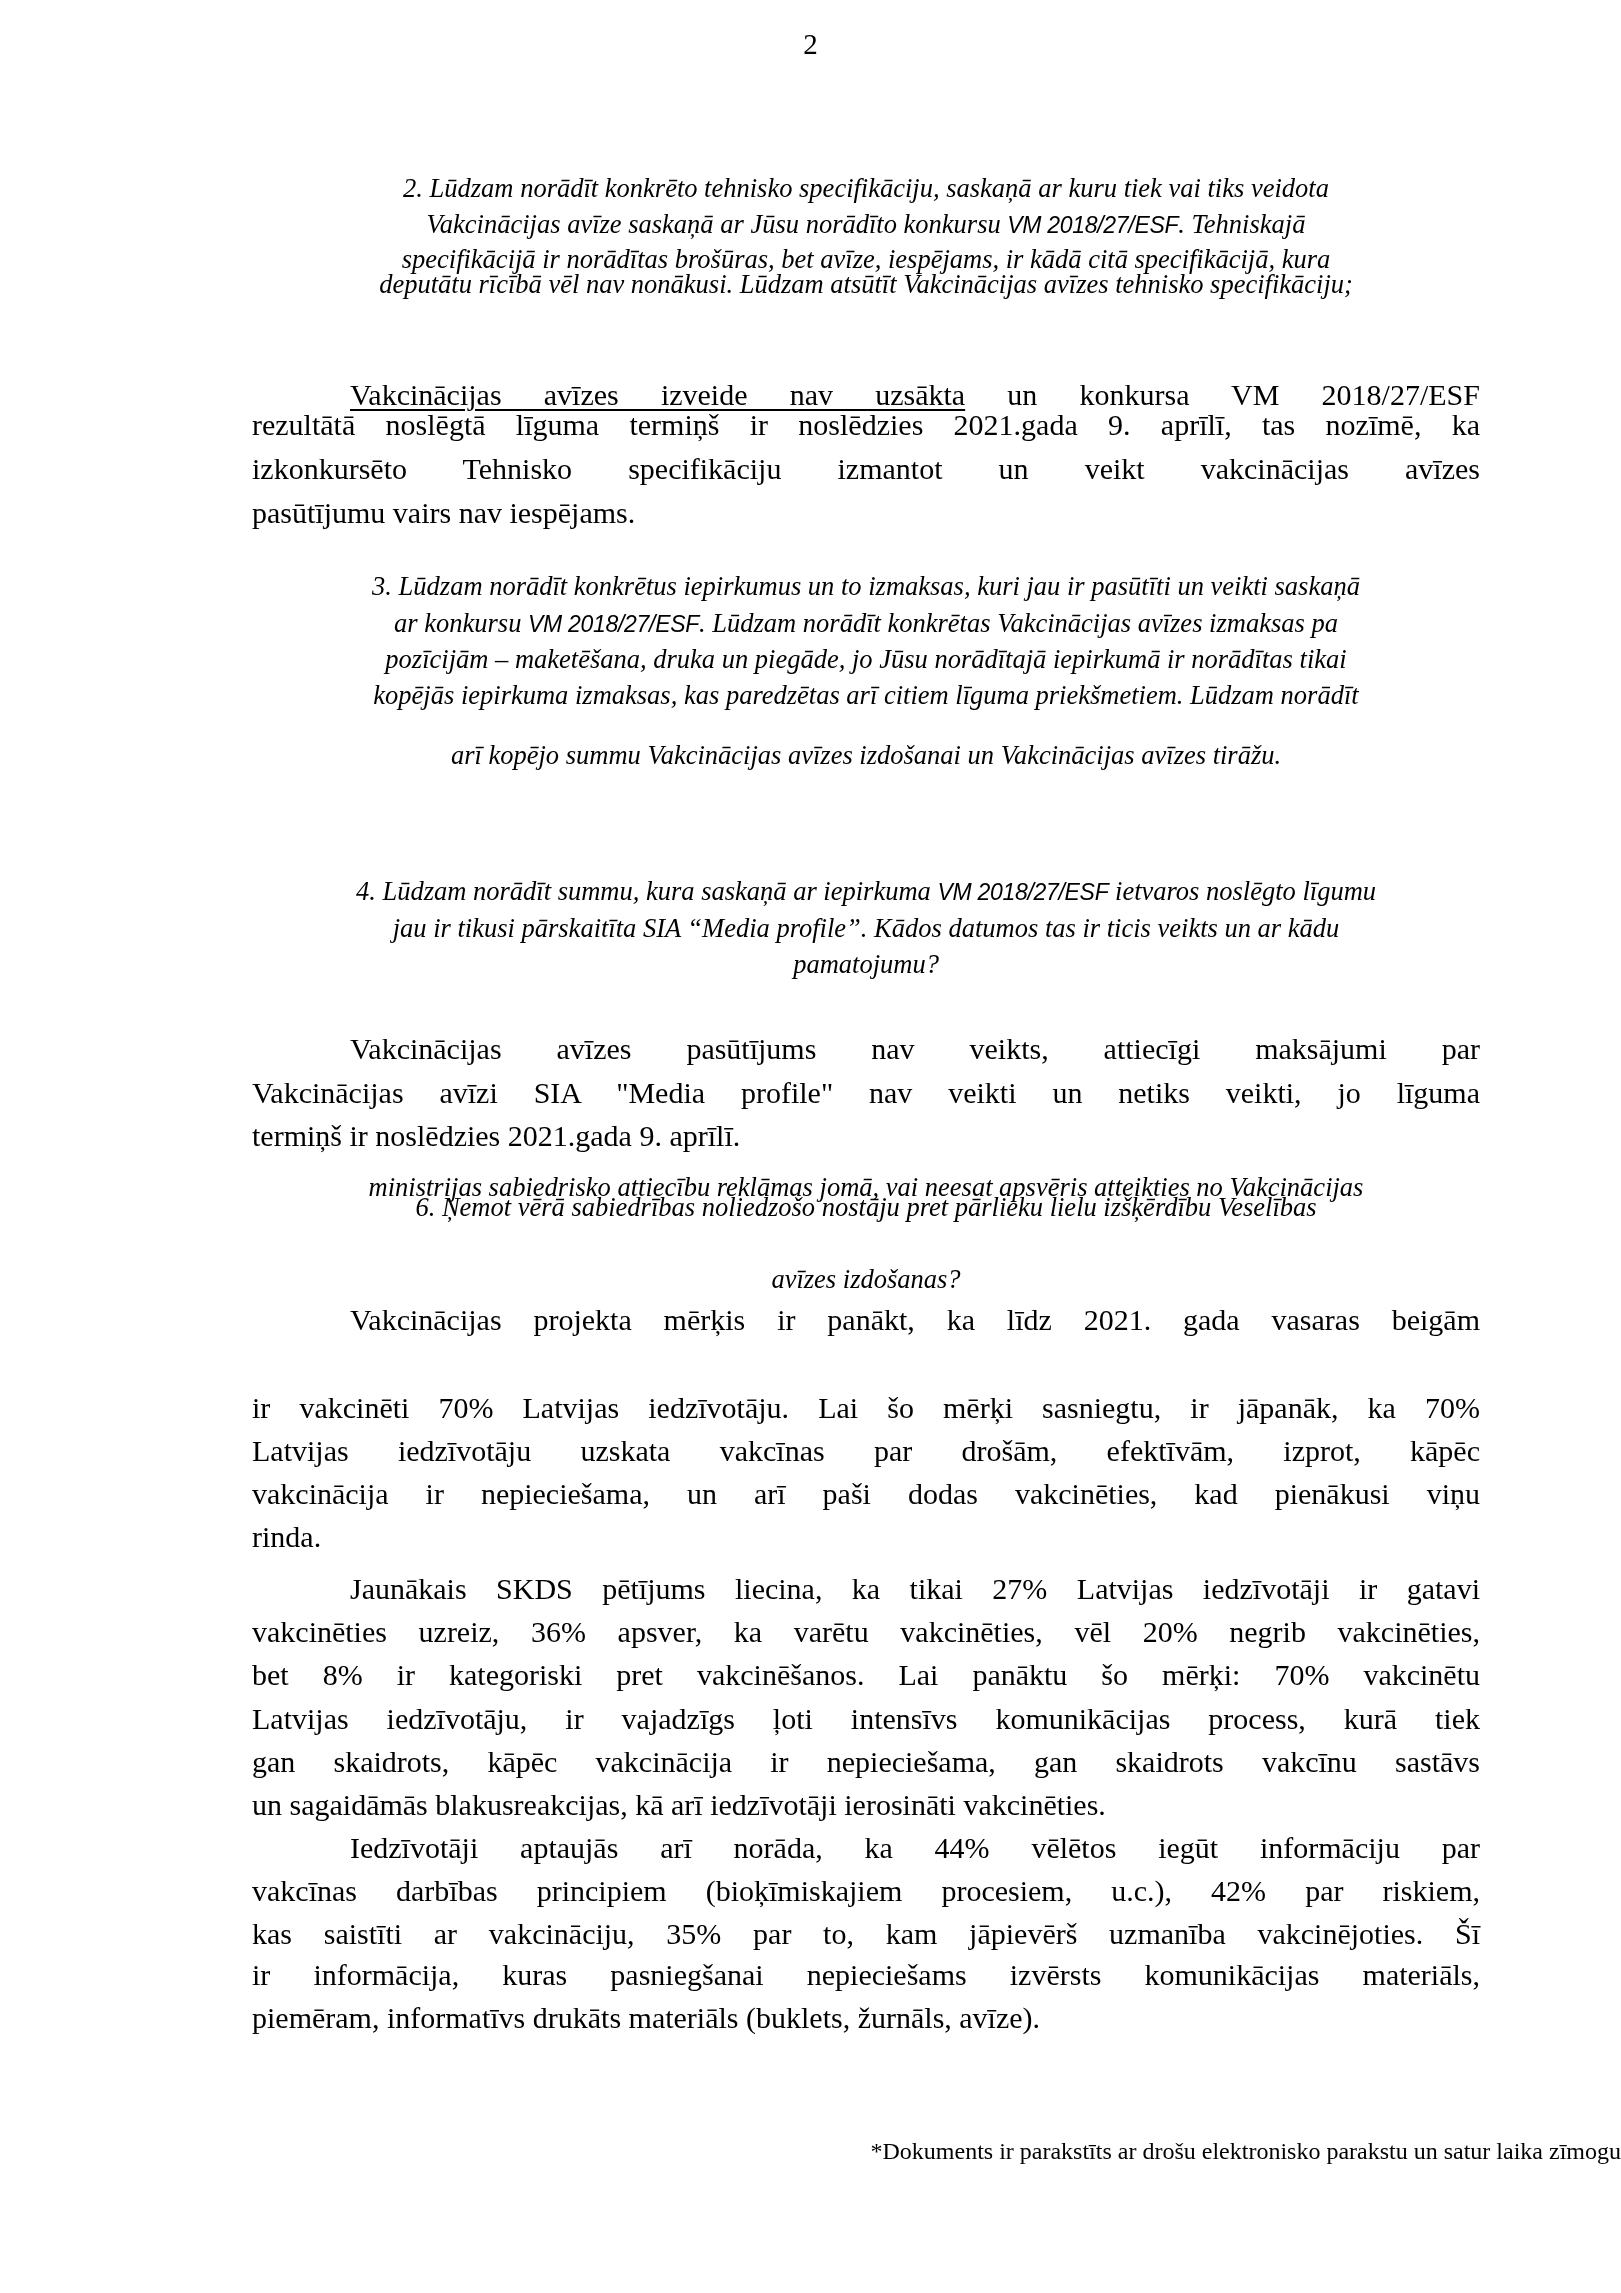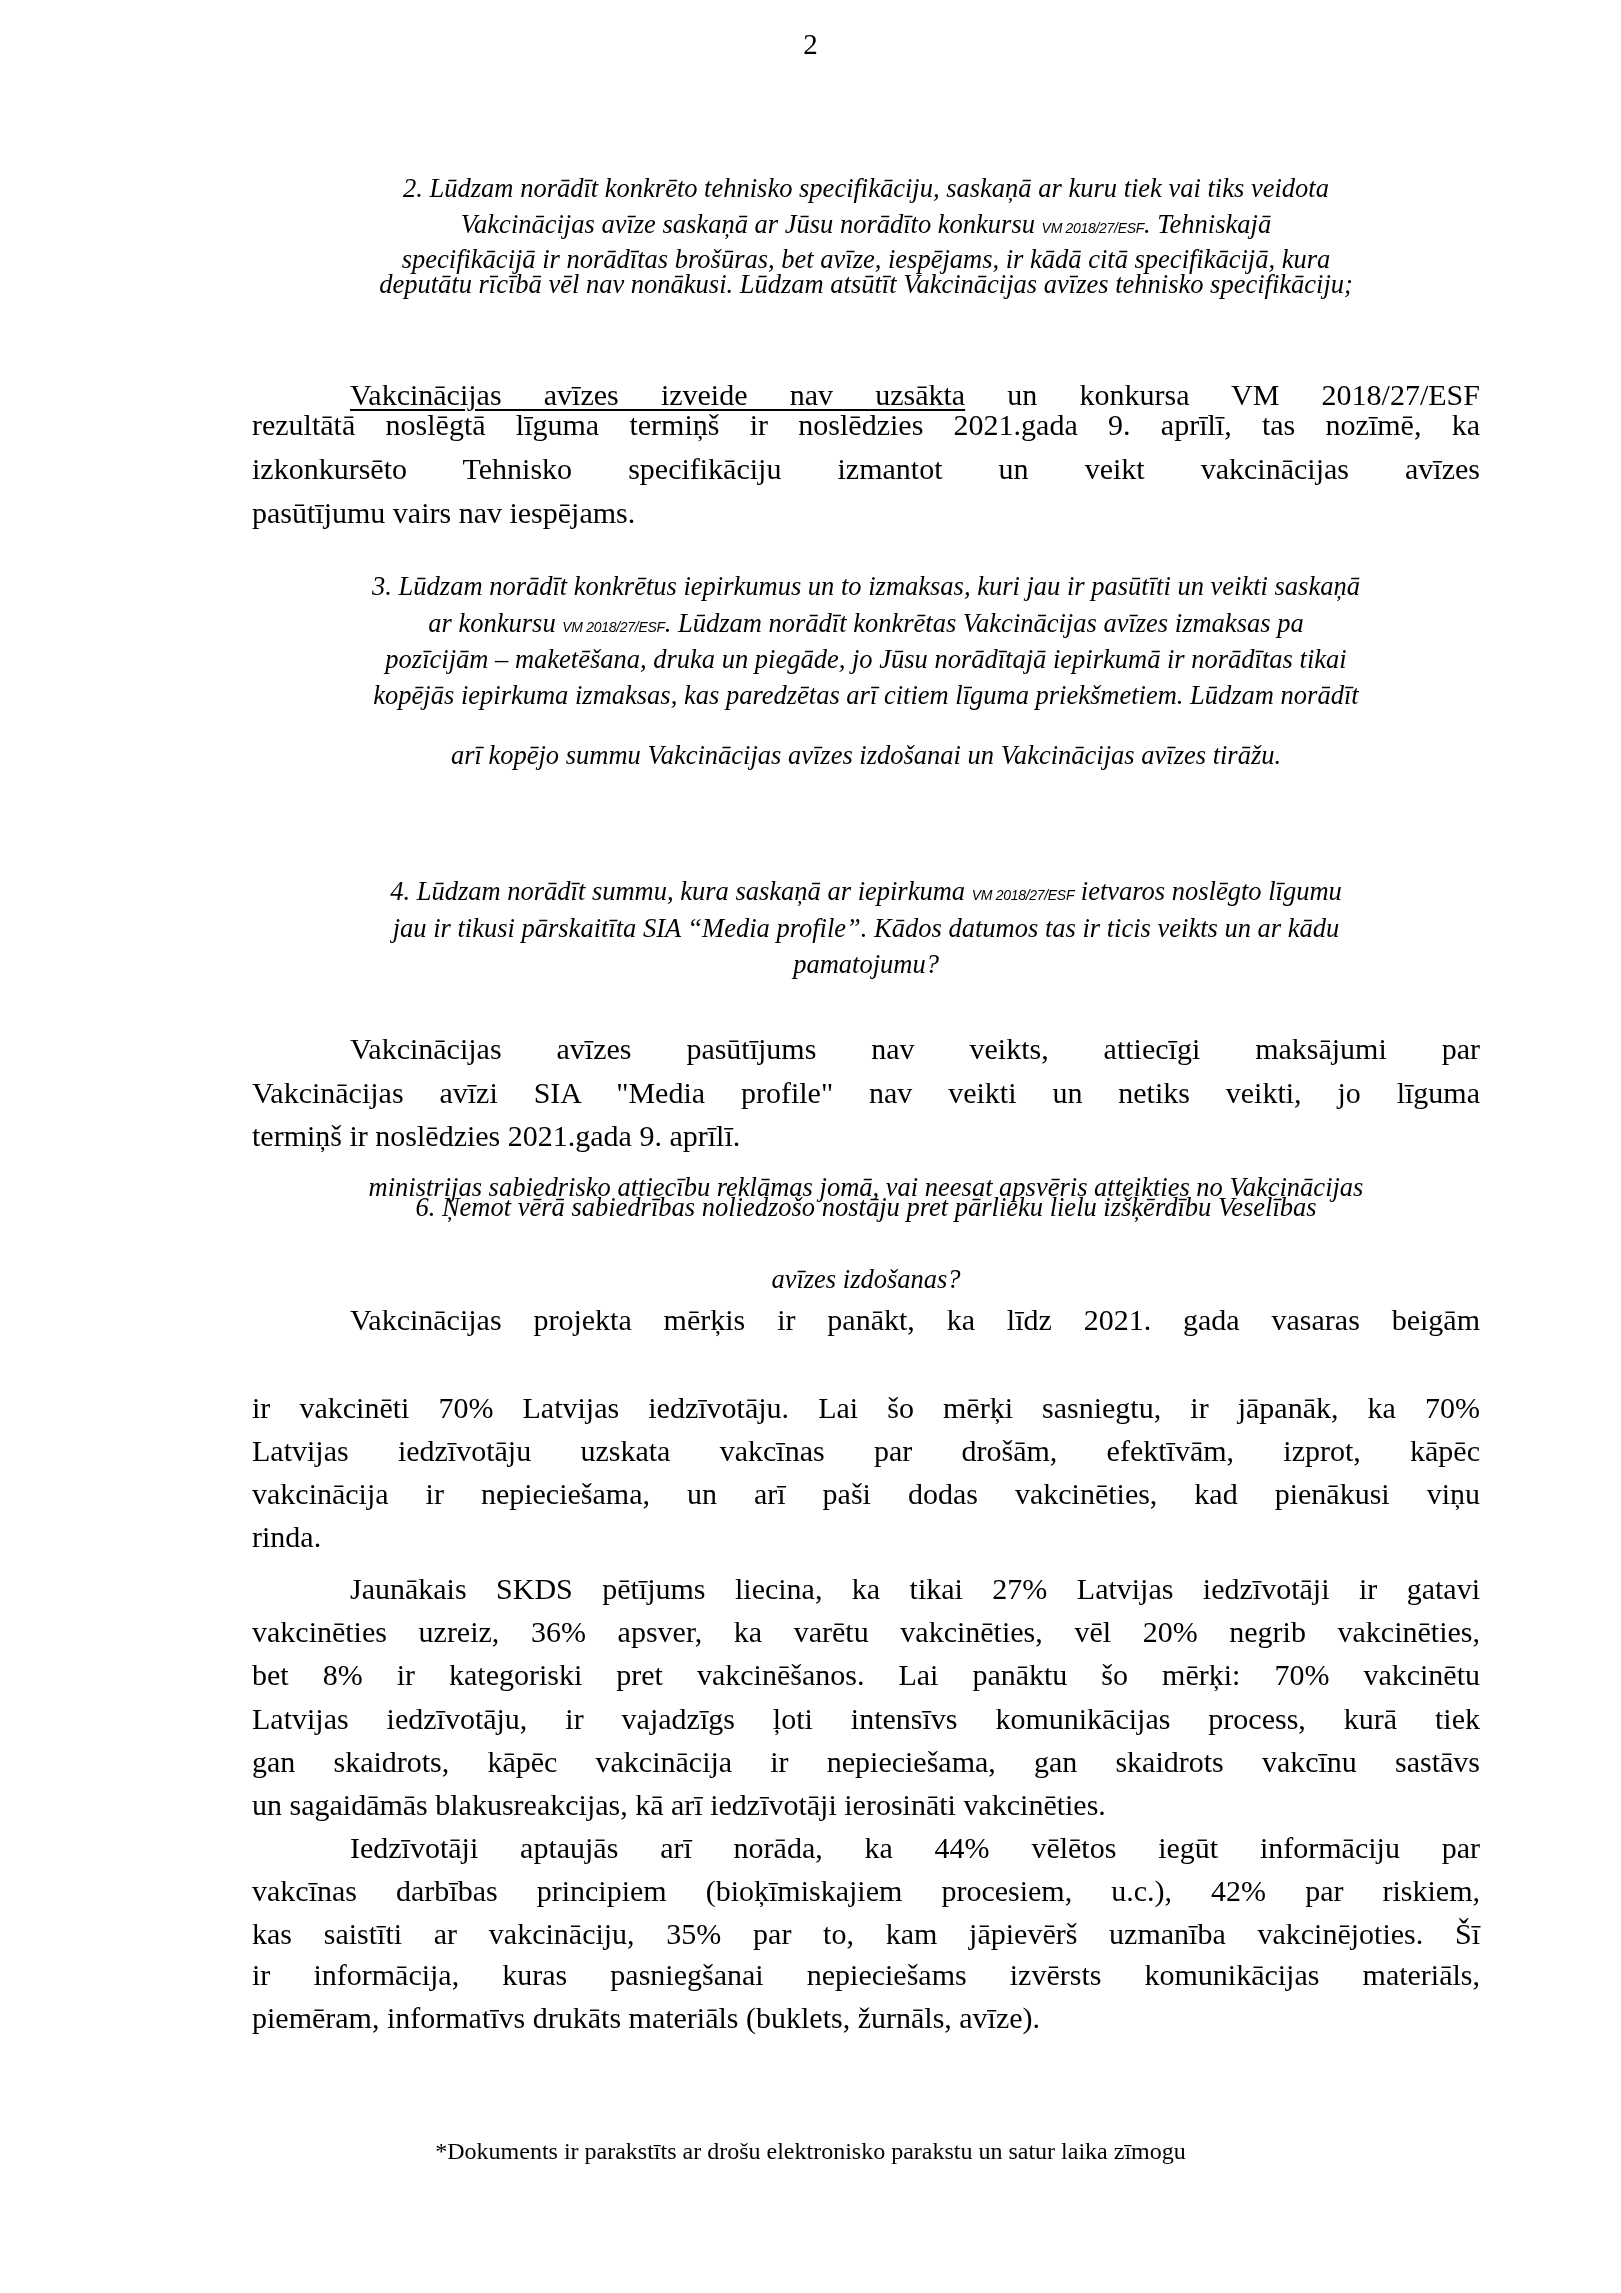--- a/index.html
+++ b/index.html
@@ -2,26 +2,26 @@
 <html><head>
 <meta charset="utf-8">
 <style>
   html, body { margin: 0; padding: 0; background: #ffffff; }
   body { width: 1621px; height: 2294px; position: relative; overflow: hidden; color: #000; }
   .page { position: absolute; left: 0; top: 0; width: 1621px; height: 2294px; background: #fff; }
   .pnum { position: absolute; top: 27.4px; left: 0; width: 1621px; text-align: center;
           font-family: "Liberation Serif", serif; font-size: 29px; line-height: 35px; }
   .line { position: absolute; white-space: nowrap; font-family: "Liberation Serif", serif; margin-left: 14px; }
   .q { font-style: italic; font-size: 26.5px; line-height: 31px; text-align: center; left: 238px; width: 1228px; }
-  .q .code { font-family: "Liberation Sans", sans-serif; font-size: 14px; letter-spacing: -0.3px; }
+  .q .code { font-family: "Liberation Sans", sans-serif; font-size: 23px; letter-spacing: -0.3px; }
   .a { font-size: 30px; line-height: 35px; left: 238px; width: 1228px; }
   .a.j { text-align: justify; text-align-last: justify; }
   .a.ind { left: 336px; width: 1130px; }
   .u { text-decoration: underline; text-decoration-thickness: 2px; text-underline-offset: 3.9px; }
-  .footer { position: absolute; left: 0; width: 1621px; text-align: center; top: 2137px;
+  .footer { position: absolute; left: 0; width: 1621px; text-align: right; top: 2137px;
             font-family: "Liberation Serif", serif; font-size: 24px; line-height: 29px; }
 </style>
 </head>
 <body>
 
 <div class="page">
 
   <div class="pnum">2</div>
 
   <div>

